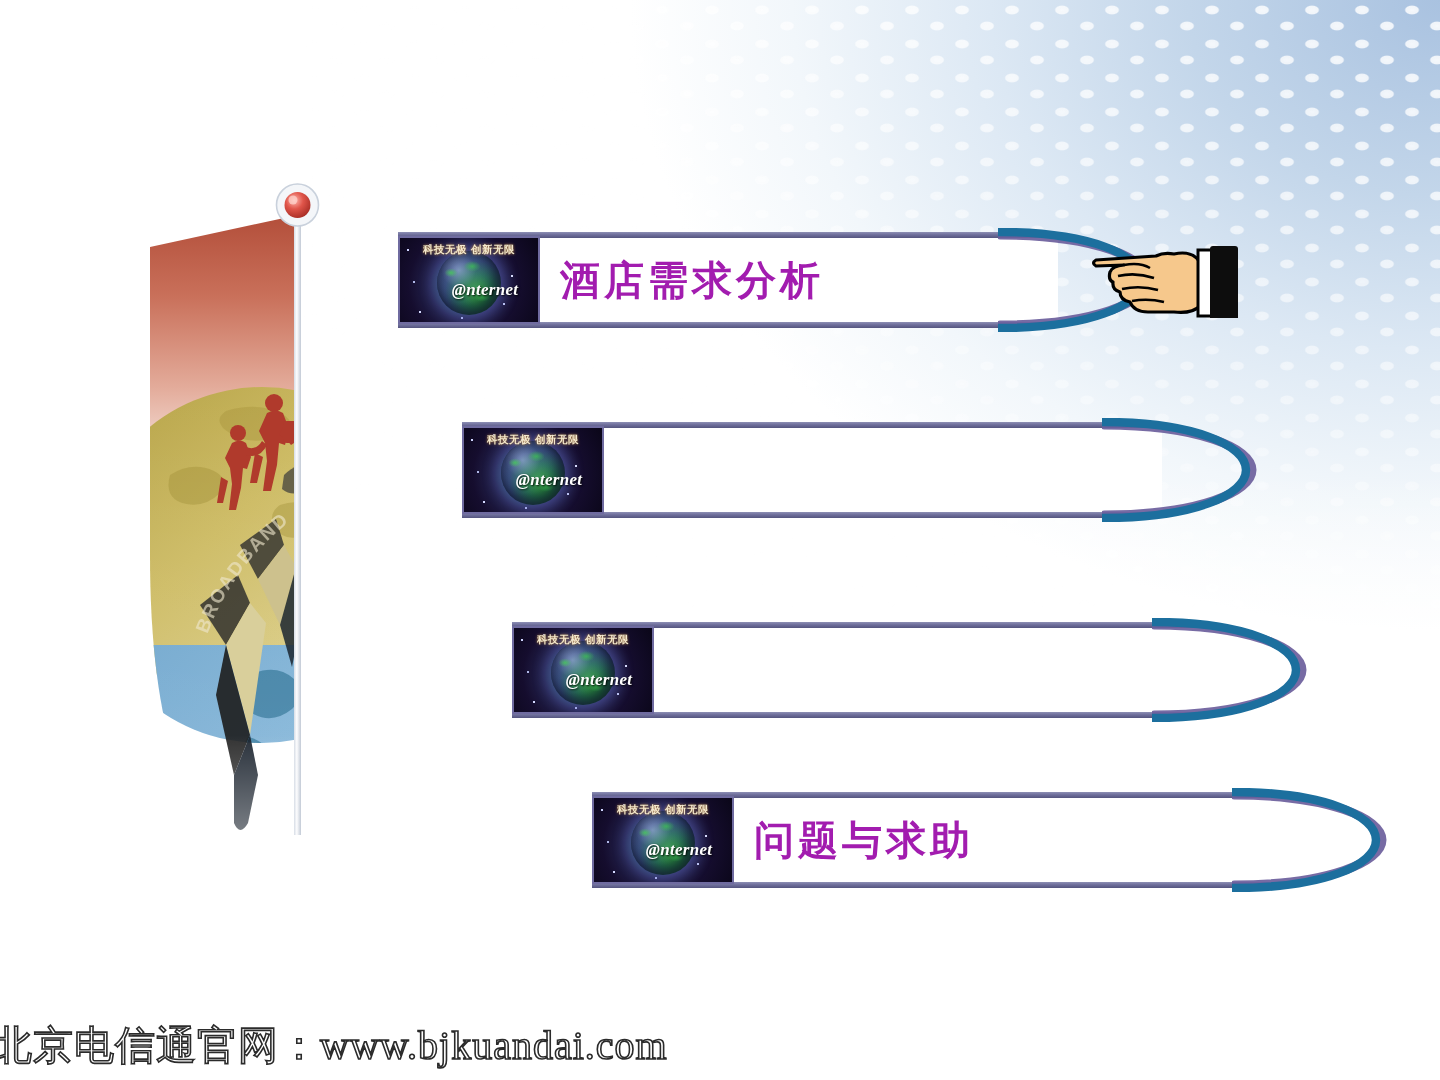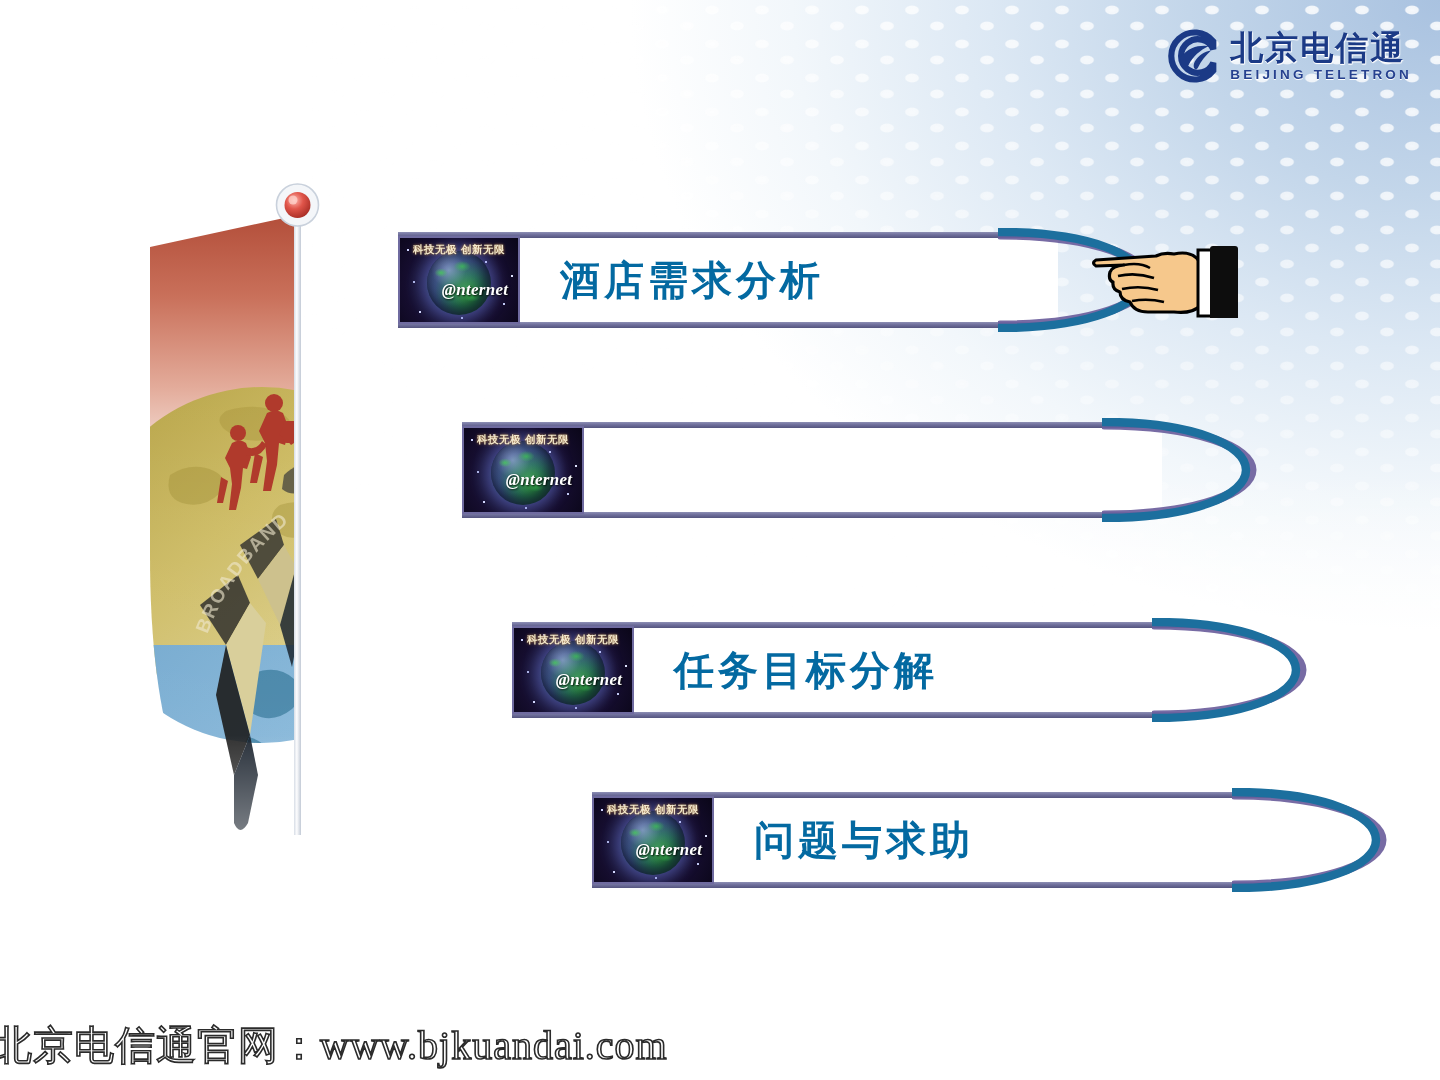--- a/index.html
+++ b/index.html
@@ -60,21 +60,21 @@
   .bar-top,.bar-bottom{
     position:absolute;height:6px;left:0;
     background:linear-gradient(180deg,#8d8fb4 0%,#6f6f9c 45%,#55557f 100%);
   }
   .bar-top{top:0;}
   .bar-bottom{bottom:0;}
   .bar-white{
     position:absolute;top:6px;bottom:6px;background:#ffffff;
   }
   .bar-icon{
-    position:absolute;left:0;top:4px;width:122px;height:88px;
+    position:absolute;left:0;top:4px;width:142px;height:88px;
     border:2px solid #6f6ba0;
     box-sizing:border-box;
     background:
       radial-gradient(circle at 46% 56%, #2f7a3f 0%, #2b6a44 8%, #1d4a4f 20%, #23234d 38%, #150d2e 62%, #0a0618 100%);
     overflow:hidden;
   }
   .icon-stars{position:absolute;inset:0;
     background-image:
       radial-gradient(circle 1.2px at 8px 12px,#cfd4ff 99%,transparent),
       radial-gradient(circle 1px at 30px 7px,#b8c0f0 99%,transparent),
@@ -111,21 +111,21 @@
   }
   .icon-net{
     position:absolute;left:0;right:0;bottom:22px;text-align:center;
     font-family:"Liberation Serif","DejaVu Serif",serif;
     font-style:italic;font-weight:700;font-size:17px;color:#ffffff;
     letter-spacing:.3px;text-shadow:1px 1px 2px rgba(0,0,0,.9);white-space:nowrap;margin-left:32px;
   }
   .bar-label{
     position:absolute;display:flex;align-items:center;height:96px;
     font-family:"DejaVu Sans","Liberation Sans",sans-serif;
-    font-size:40px;font-weight:700;color:#0369a1;letter-spacing:4px;white-space:nowrap;
+    font-size:40px;font-weight:700;color:#a21caf;letter-spacing:4px;white-space:nowrap;
   }
   .bar-arc{position:absolute;top:-4px;}
 
   
   .hand{position:absolute;left:1088px;top:232px;width:160px;height:86px;}
 
   
   .footer-note{
     position:absolute;left:-8px;top:1018px;
     font-family:"Liberation Serif","DejaVu Serif",serif;
@@ -139,31 +139,20 @@
 <body>
 
 <div id="slide">
 
   <div class="bg-base"></div>
   <div class="bg-dots"></div>
   <div class="bg-fadebottom"></div>
   <div class="bg-fadeleft"></div>
   <div class="footer-white"></div>
 
-  <div class="brand">
-    <svg class="brand-mark" viewBox="0 0 100 100">
-      <path d="M88 24 A42 42 0 1 0 88 76 L88 62 A30 30 0 1 1 88 38 Z" fill="none" stroke="#1b3a86" stroke-width="11" stroke-linecap="square"></path>
-      <path d="M30 52 C44 34, 62 30, 80 32 C64 40, 52 50, 44 66 C40 74, 34 74, 31 68 C29 63, 28 57, 30 52 Z" fill="#1b3a86"></path>
-      <path d="M55 60 C62 48, 72 42, 84 40 C74 50, 66 58, 61 70 C58 76, 53 74, 53 68 C53 65, 54 62, 55 60 Z" fill="#1b3a86"></path>
-    </svg>
-    <div class="brand-txt">
-      <div class="brand-cn">北京电信通</div>
-      <div class="brand-en">BEIJING TELETRON</div>
-    </div>
-  </div>
 
   <div class="art">
     <svg viewBox="0 0 250 760" width="250" height="760">
       <defs>
         <linearGradient id="skyg" x1="0" y1="0" x2="0" y2="1">
           <stop offset="0%" stop-color="#b04a36"></stop>
           <stop offset="35%" stop-color="#c9705a"></stop>
           <stop offset="70%" stop-color="#e3ab9a"></stop>
           <stop offset="100%" stop-color="#f7e7e0"></stop>
         </linearGradient>
@@ -308,21 +297,20 @@
       <div class="bar-top" style="width:700px;"></div>
       <div class="bar-bottom" style="width:700px;"></div>
       <div class="bar-white" style="left:122px;width:578px;"></div>
       <div class="bar-icon">
         <div class="icon-stars"></div>
         <div class="icon-globe"></div>
         <div class="icon-cn">科技无极 创新无限</div>
         <div class="icon-net">@nternet</div>
       </div>
     </div>
-    <div class="bar-label" style="left:162px;">任务目标分解</div>
     <svg class="bar-arc" style="left:640px;" width="170" height="104" viewBox="0 0 170 104">
       <path d="M2 7 C96 7 150 30 150 52 C150 74 96 97 2 97" fill="none" stroke="#6b5e9c" stroke-width="9" stroke-linecap="round" opacity=".92"></path>
       <path d="M0 4 C92 4 144 27 144 52 C144 77 92 100 0 100" fill="none" stroke="#1c6f9e" stroke-width="8.5" stroke-linecap="round"></path>
     </svg>
   </div>
 
   <div class="bar" style="left:592px;top:792px;width:800px;">
     <div class="bar-frame" style="width:700px;">
       <div class="bar-top" style="width:700px;"></div>
       <div class="bar-bottom" style="width:700px;"></div>

